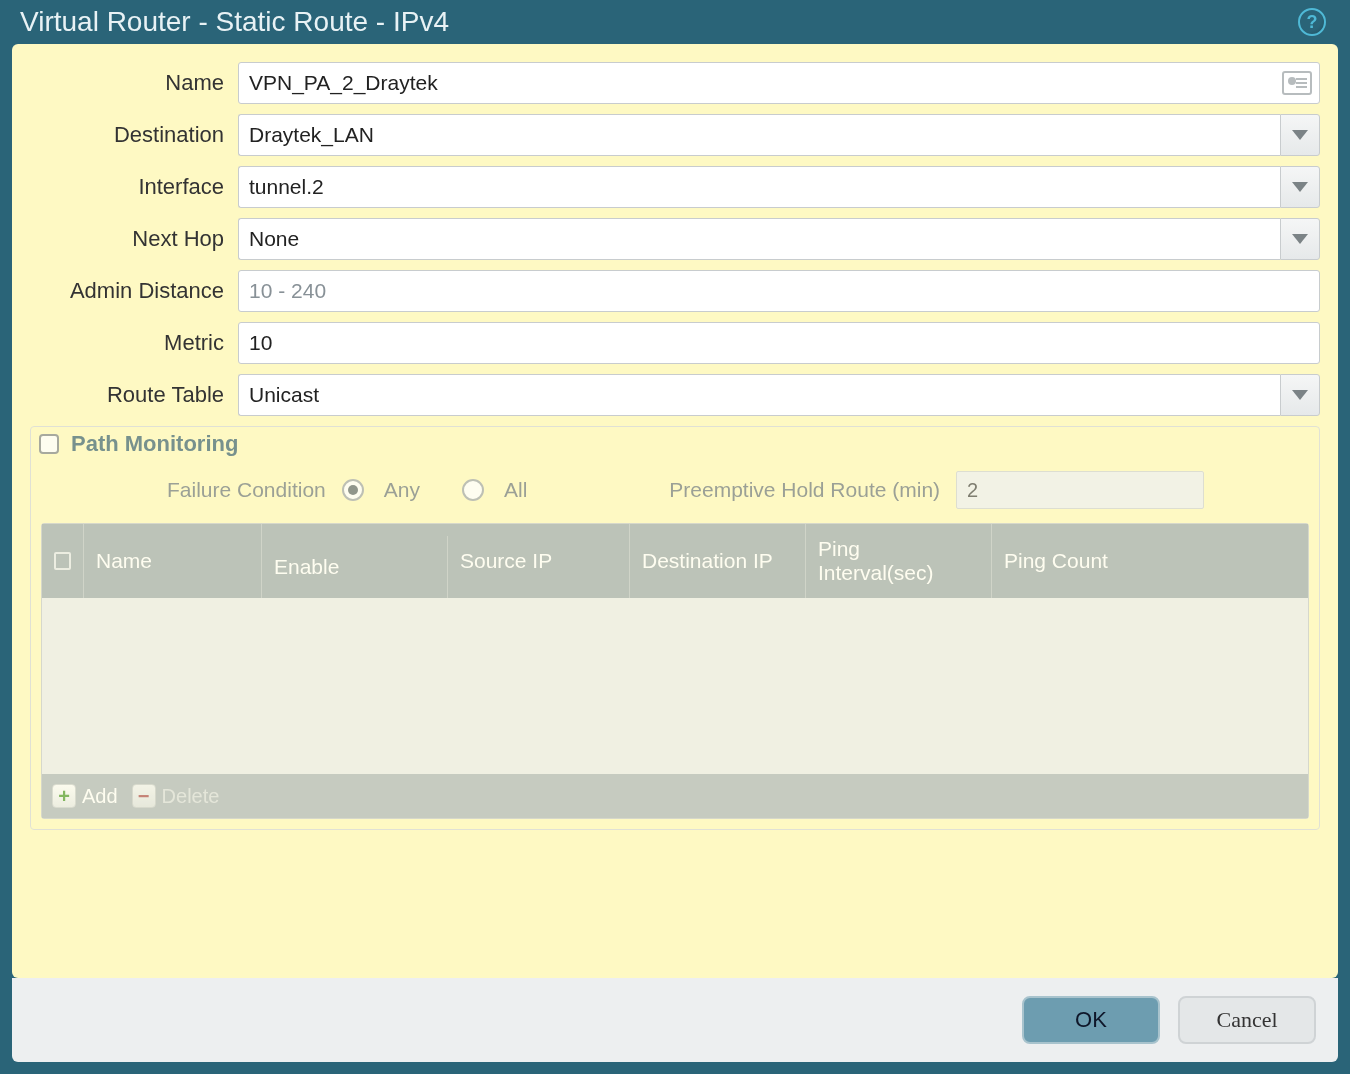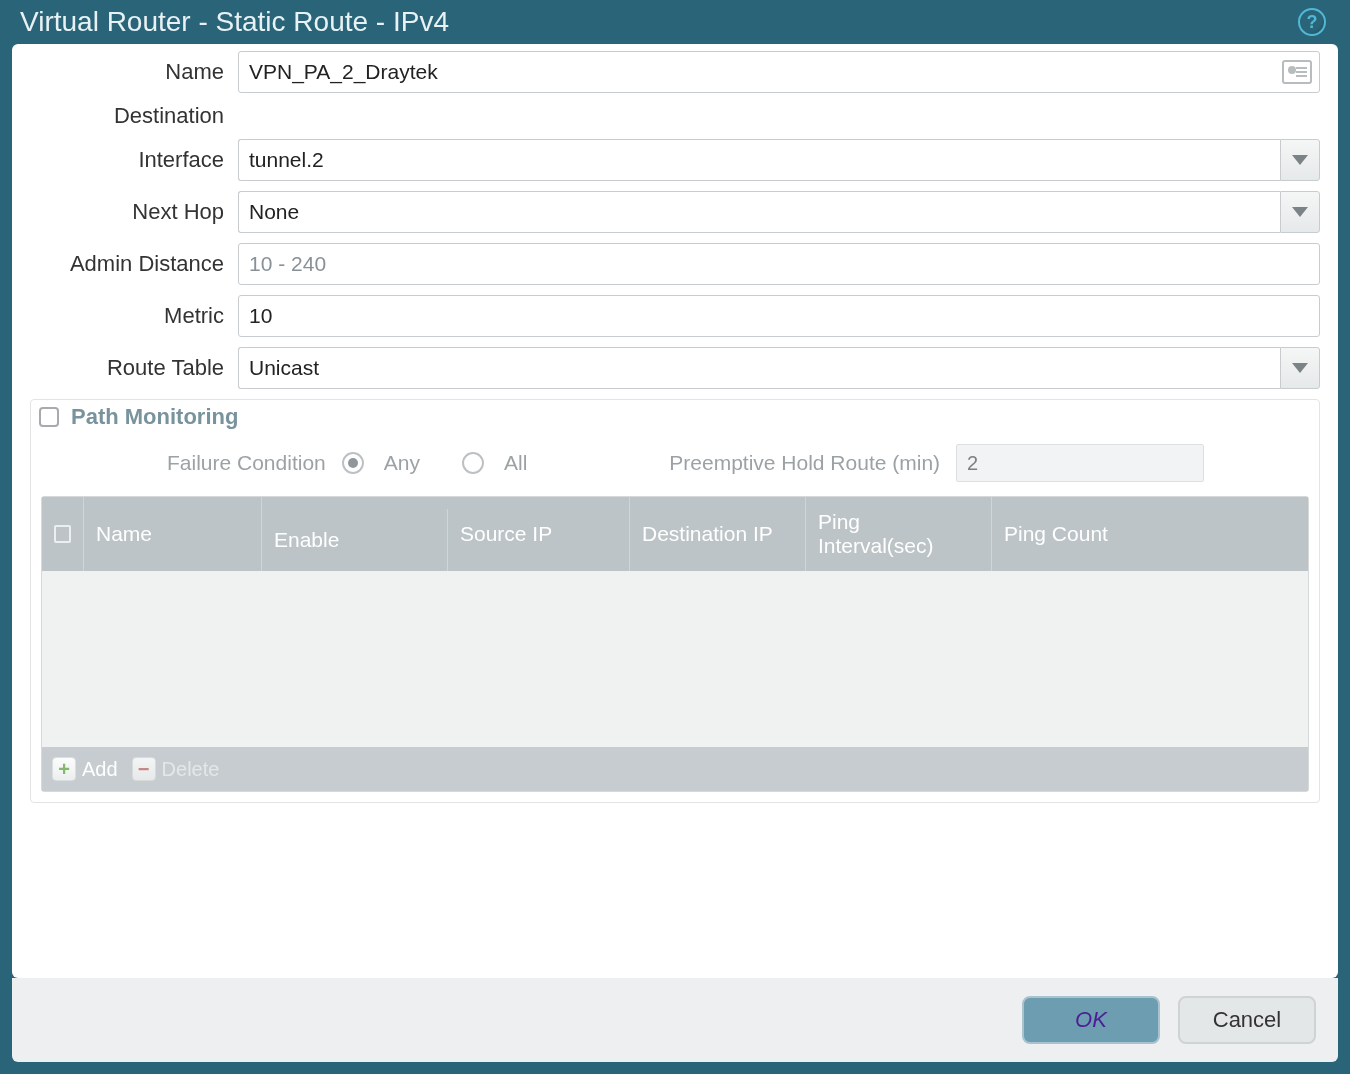--- a/index.html
+++ b/index.html
@@ -36,24 +36,24 @@
     align-items: center;
     justify-content: center;
     color: #4fb9d6;
     font-weight: bold;
     font-size: 18px;
     cursor: pointer;
     background: radial-gradient(circle at 30% 30%, #2a6478 60%, #1f4f5e);
   }
   .body {
     flex: 1;
-    background: #ffffff;
+    background: #fef9c3;
     margin: 0 12px 0 12px;
     border-radius: 6px;
-    padding: 7px 18px 10px 18px;
+    padding: 18px 18px 10px 18px;
     position: relative;
   }
   .form-row {
     display: flex;
     align-items: center;
     margin-bottom: 10px;
   }
   .form-label {
     width: 208px;
     text-align: right;
@@ -271,27 +271,27 @@
     border-radius: 8px;
     font-size: 22px;
     border: 2px solid #cfd3d5;
     cursor: pointer;
     display: flex;
     align-items: center;
     justify-content: center;
   }
   .btn-primary {
     background: #6d9db0;
-    color: #4c1d95;
+    color: #0f172a;
     border-color: #a8c3cd;
-    font-style: italic;
   }
   .btn-secondary {
     background: #e4e7e8;
     color: #333;
+    font-family: Liberation Serif, serif;
   }
   .footer-wrap {
     background: #edeff0;
     margin: 0 12px 12px 12px;
     border-radius: 0 0 6px 6px;
   }
 </style>
 </head>
 <body>
 
@@ -307,20 +307,28 @@
     <div class="form-row">
       <div class="form-label">Name</div>
       <div class="form-field">
         <input class="text-input" value="VPN_PA_2_Draytek" style="">
         <span class="id-badge"></span>
       </div>
     </div>
 
     <div class="form-row">
       <div class="form-label">Destination</div>
+      <div class="form-field select-wrap">
+        <input class="select-input" readonly="" value="Draytek_LAN" style="">
+        <div class="dropdown-btn">
+          <svg viewBox="0 0 16 10">
+              <polygon points="0,0 16,0 8,10" fill="#7b8386"></polygon>
+            </svg>
+        </div>
+      </div>
     </div>
 
     <div class="form-row">
       <div class="form-label">Interface</div>
       <div class="form-field select-wrap">
         <input class="select-input" readonly="" value="tunnel.2" style="">
         <div class="dropdown-btn">
           <svg viewBox="0 0 16 10">
               <polygon points="0,0 16,0 8,10" fill="#7b8386"></polygon>
             </svg>

